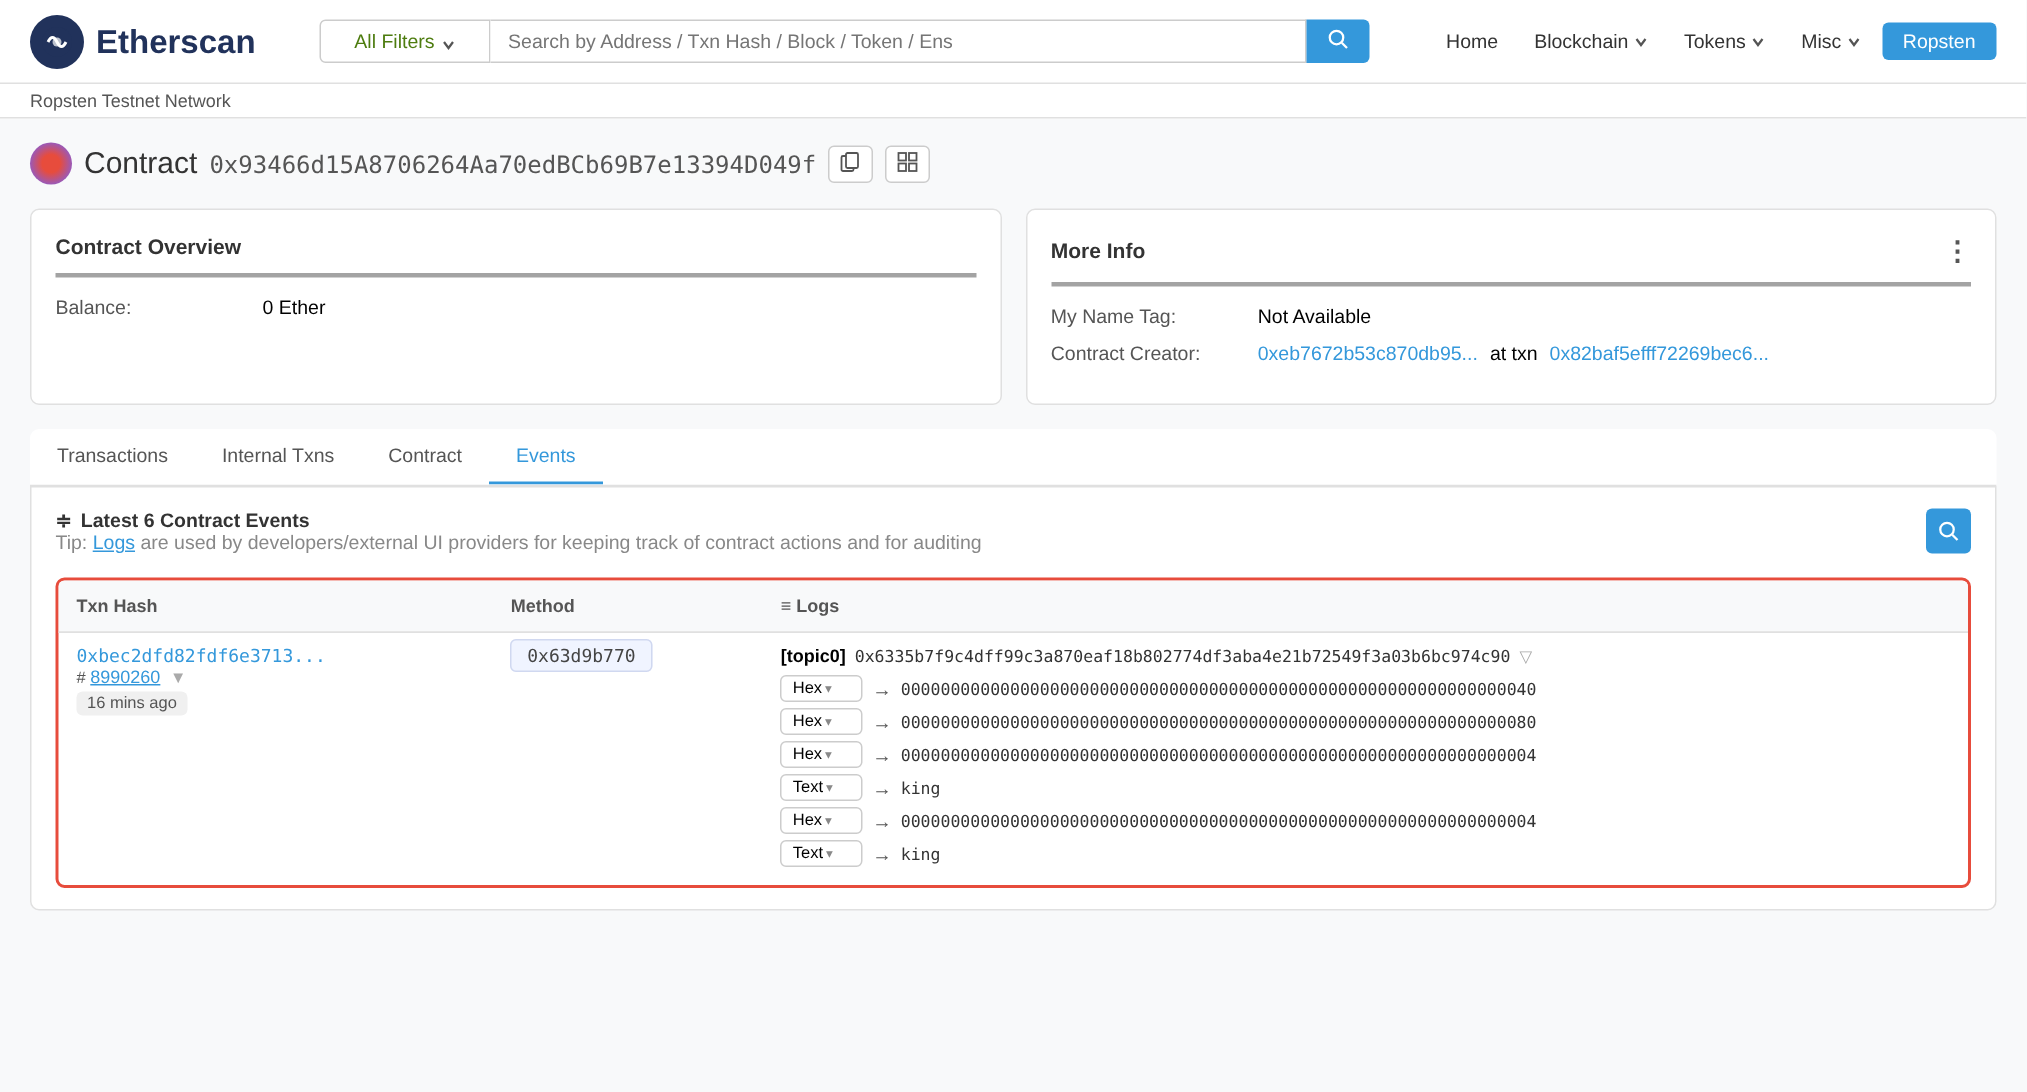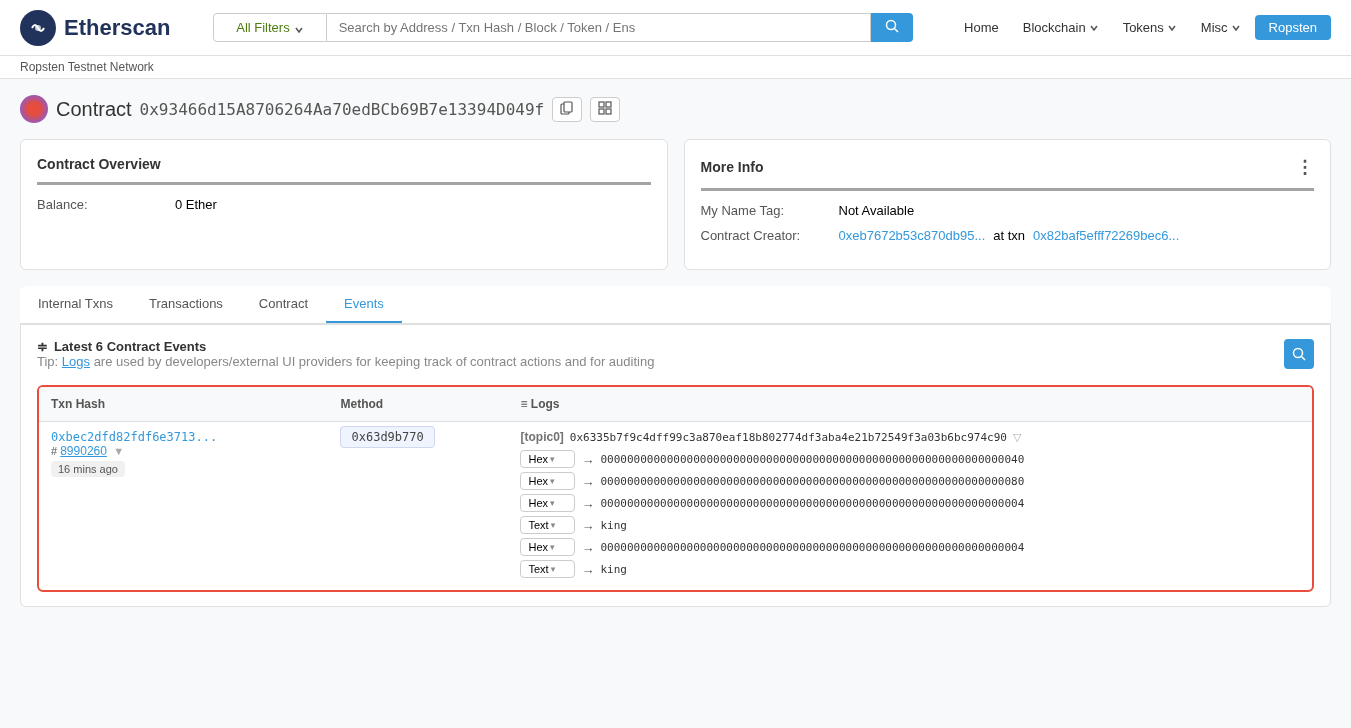--- a/index.html
+++ b/index.html
@@ -65,21 +65,21 @@
     .events-table td { padding: 8px 12px; vertical-align: top; font-size: 12px; }
     .events-table tr:not(:last-child) td { border-bottom: 1px solid #f5f5f5; }
 
     .txn-hash { color: #3498db; cursor: pointer; font-family: monospace; }
     .block-num { color: #3498db; cursor: pointer; }
     .time-badge { background: #f0f0f0; border-radius: 4px; padding: 2px 7px; font-size: 11px; color: #555; display: inline-block; margin-top: 3px; }
     .method-badge { background: #f0f4ff; border: 1px solid #d0d8f0; border-radius: 4px; padding: 3px 10px; font-size: 12px; color: #444; font-family: monospace; }
 
     .logs-cell { font-size: 11px; }
     .topic0-row { display: flex; align-items: center; gap: 6px; margin-bottom: 6px; flex-wrap: wrap; }
-    .topic0-label { color: #737373; font-weight: 600; }
+    .topic0-label { color: #000000; font-weight: 600; }
     .topic0-hash { font-family: monospace; color: #333; font-size: 11px; word-break: break-all; }
 
     .log-row { display: flex; align-items: center; gap: 6px; margin-bottom: 4px; }
     .log-type-btn { display: flex; align-items: center; gap: 2px; padding: 2px 7px; border: 1px solid #ccc; background: #fff; border-radius: 4px; font-size: 11px; cursor: pointer; min-width: 55px; }
     .arrow-icon { color: #555; font-size: 13px; }
     .log-value { font-family: monospace; font-size: 11px; color: #333; word-break: break-all; }
     .log-value.text-val { color: #333; }
 
     .chevron { font-size: 9px; color: #888; }
 
@@ -189,22 +189,22 @@
         <span class="panel-label">Contract Creator:</span>
         <span class="panel-value link">0xeb7672b53c870db95...</span>
         <span class="panel-value">at txn</span>
         <span class="panel-value link">0x82baf5efff72269bec6...</span>
       </div>
     </div>
   </div>
 
   <div>
     <div class="tabs">
+      <div class="tab">Transactions</div>
       <div class="tab">Internal Txns</div>
-      <div class="tab">Transactions</div>
       <div class="tab">Contract</div>
       <div class="tab active">Events</div>
     </div>
 
     <div class="events-section">
       <div class="events-header">
         <div>
           <div class="events-title">
             <span>≑</span>
             <span>Latest 6 Contract Events</span>

